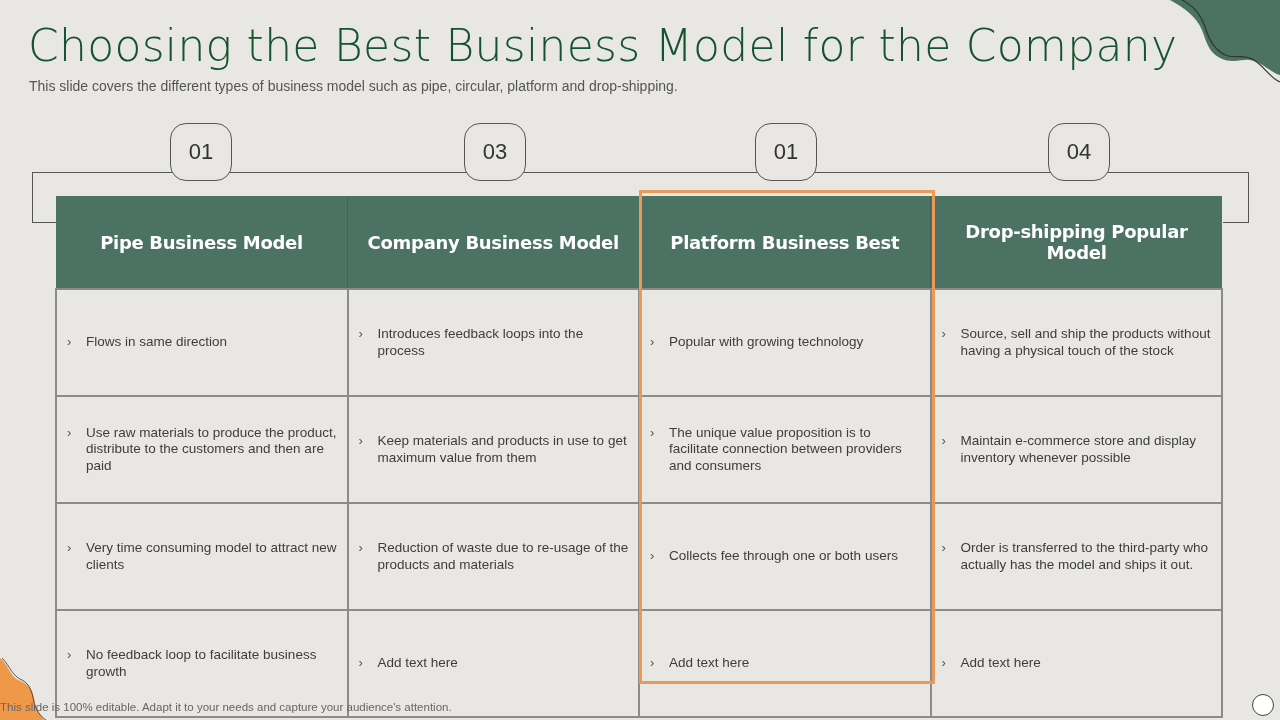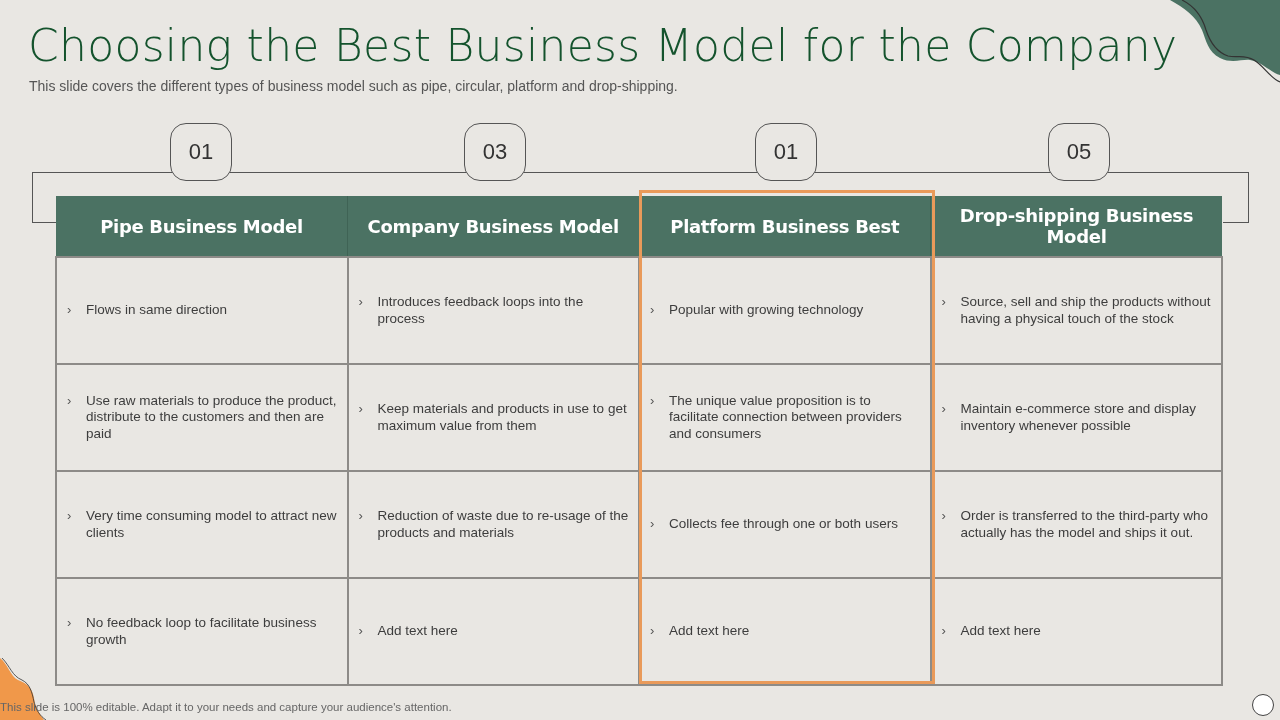--- a/index.html
+++ b/index.html
@@ -6,21 +6,21 @@
   body { width:1280px; height:720px; background:#e9e7e3; position:relative; overflow:hidden; font-family:"Liberation Sans", sans-serif; color:#3a3a3a; }
   .title { position:absolute; left:28px; top:20px; font-size:44px; font-weight:normal; color:#14532d; letter-spacing:0.3px; font-family:"DejaVu Sans", sans-serif; font-weight:200; }
   .subtitle { position:absolute; left:29px; top:78px; font-size:14px; color:#555; }
   .deco-tr { position:absolute; right:0; top:0; }
   .deco-bl { position:absolute; left:0; bottom:0; }
   .bracket { position:absolute; left:32px; top:172px; width:1215px; height:50px; border:1px solid #555; border-bottom:none; }
   .bracket-left-tail { position:absolute; left:32px; top:222px; width:24px; border-top:1px solid #555; }
   .bracket-right-tail { position:absolute; left:1223px; top:222px; width:25px; border-top:1px solid #555; }
   .num-box { position:absolute; top:123px; width:60px; height:56px; border:1px solid #555; border-radius:16px; background:#e9e7e3; display:flex; align-items:center; justify-content:center; font-size:22px; color:#333; }
   table.grid { position:absolute; left:55px; top:196px; width:1168px; border-collapse:collapse; table-layout:fixed; }
-  table.grid th { background:#4b7263; color:#fff; height:60px; font-size:18px; font-weight:bold; border-right:1px solid #3f6355; padding:0; font-family:"DejaVu Sans", sans-serif; letter-spacing:-0.3px;margin-left:48px; }
+  table.grid th { background:#4b7263; color:#fff; height:60px; font-size:18px; font-weight:bold; border-right:1px solid #3f6355; padding:16px; font-family:"DejaVu Sans", sans-serif; letter-spacing:-0.3px;margin-left:48px; }
   table.grid th:last-child { border-right:none; }
   table.grid td { height:105px; border:2px solid #8d8b88; padding:0 8px 0 10px; vertical-align:middle; font-size:13.5px; line-height:16.5px; color:#3d3d3d; }
   .cell { display:flex; align-items:flex-start; }
   .chev { width:19px; flex:none; font-size:13px; color:#555; }
   .highlight { position:absolute; left:639px; top:190px; width:290px; height:488px; border:3px solid #e99a5a; pointer-events:none; }
   .footer { position:absolute; left:0; width:1280px; text-align:left; top:701px; font-size:11.5px; color:#666; }
   .circle-btn { position:absolute; left:1252px; top:694px; width:20px; height:20px; border:1px solid #444; border-radius:50%; background:#fff; }
 </style>
 </head>
 <body>
@@ -38,29 +38,29 @@
 <div class="title">Choosing the Best Business Model for the Company</div>
 <div class="subtitle">This slide covers the different types of business model such as pipe, circular, platform and drop-shipping.</div>
 
 <div class="bracket"></div>
 <div class="bracket-left-tail"></div>
 <div class="bracket-right-tail"></div>
 
 <div class="num-box" style="left:170px">01</div>
 <div class="num-box" style="left:464px">03</div>
 <div class="num-box" style="left:755px">01</div>
-<div class="num-box" style="left:1048px">05</div>
+<div class="num-box" style="left:1048px">04</div>
 
 <table class="grid">
   <thead>
     <tr>
       <th>Pipe Business Model</th>
       <th>Company Business Model</th>
       <th>Platform Business Best</th>
-      <th>Drop-shipping Business Model</th>
+      <th>Drop-shipping Popular Model</th>
     </tr>
   </thead>
   <tbody>
     <tr>
       <td>
           <div class="cell">
             <span class="chev">›</span>
             <span>Flows in same direction</span>
           </div>
         </td>

